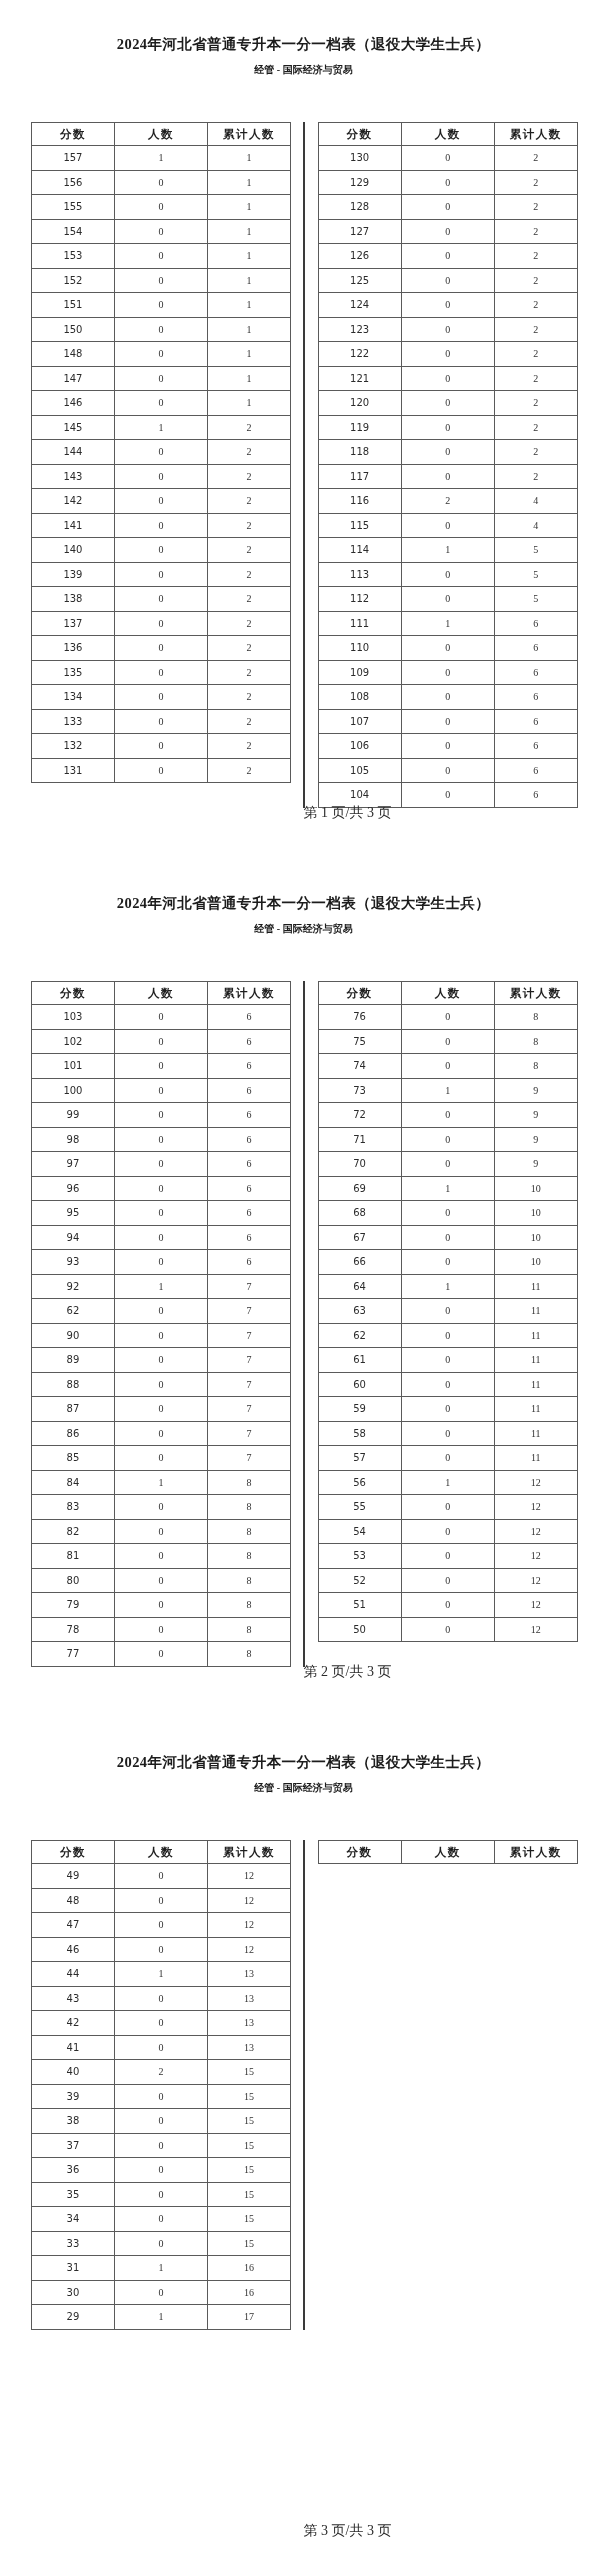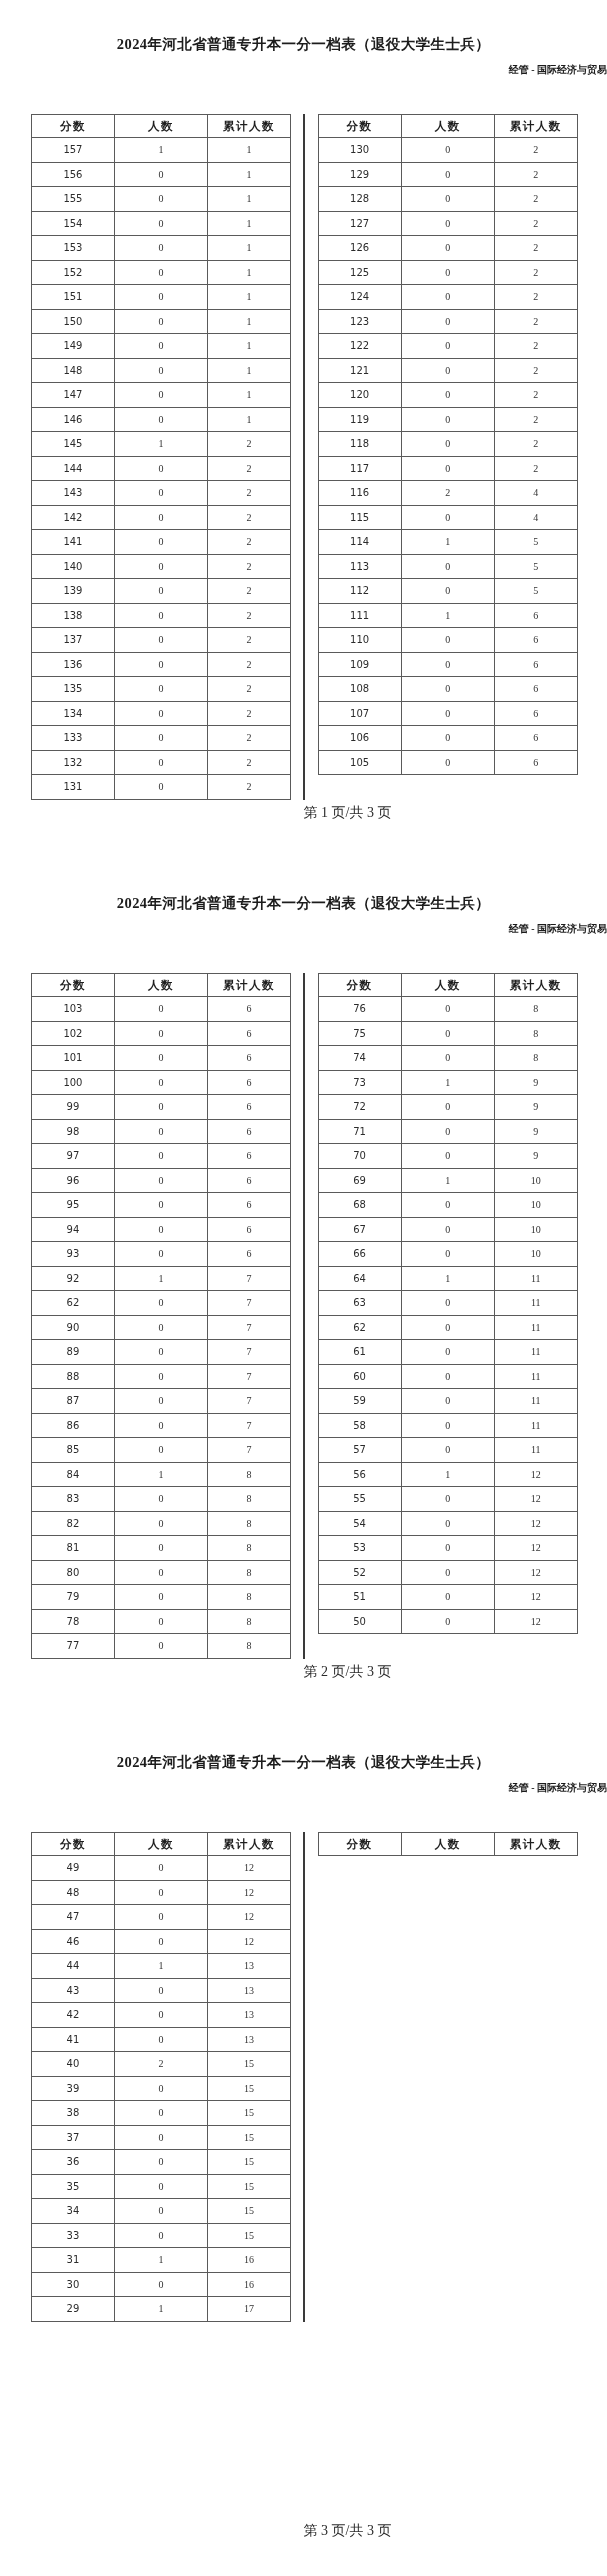--- a/index.html
+++ b/index.html
@@ -25,28 +25,28 @@
     font-size: 14.5px;
     font-weight: bold;
     letter-spacing: 0.4px;
     color: #1c1c1c;
   }
   .doc-subtitle {
     position: absolute;
     top: 63px;
     left: 0;
     width: 100%;
-    text-align: right;
+    text-align: center;
     font-size: 10px;
     font-weight: bold;
     color: #1c1c1c;
   }
   .tables {
     position: absolute;
-    top: 114px;
+    top: 122px;
     left: 31px;
     width: 547px;
     display: flex;
     align-items: flex-start;
   }
   table.score-table {
     border-collapse: collapse;
     table-layout: fixed;
     width: 260px;
     border: 1.5px solid #2f2f2f;
@@ -156,25 +156,20 @@
             <td class="score">151</td>
             <td class="num">0</td>
             <td class="num">1</td>
           </tr>
           <tr>
             <td class="score">150</td>
             <td class="num">0</td>
             <td class="num">1</td>
           </tr>
           <tr>
-            <td class="score">149</td>
-            <td class="num">0</td>
-            <td class="num">1</td>
-          </tr>
-          <tr>
             <td class="score">148</td>
             <td class="num">0</td>
             <td class="num">1</td>
           </tr>
           <tr>
             <td class="score">147</td>
             <td class="num">0</td>
             <td class="num">1</td>
           </tr>
           <tr>
@@ -394,20 +389,25 @@
             <td class="num">0</td>
             <td class="num">6</td>
           </tr>
           <tr>
             <td class="score">106</td>
             <td class="num">0</td>
             <td class="num">6</td>
           </tr>
           <tr>
             <td class="score">105</td>
+            <td class="num">0</td>
+            <td class="num">6</td>
+          </tr>
+          <tr>
+            <td class="score">104</td>
             <td class="num">0</td>
             <td class="num">6</td>
           </tr>
         </tbody>
     </table>
   </div>
   <div class="page-footer">第 1 页/共 3 页</div>
 </div>
 
 <div class="page">

